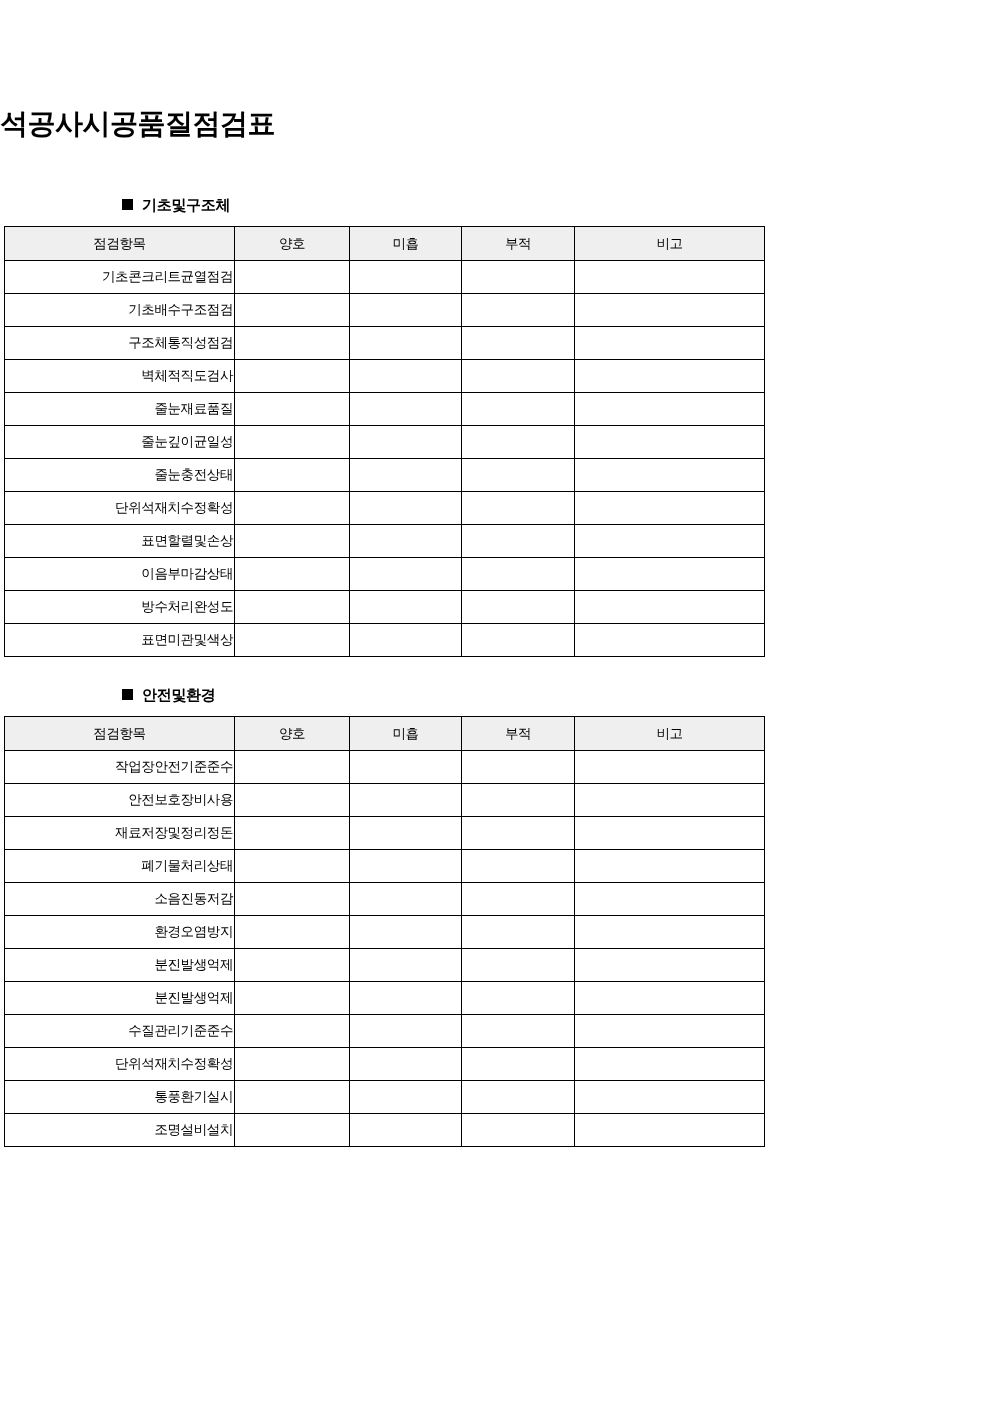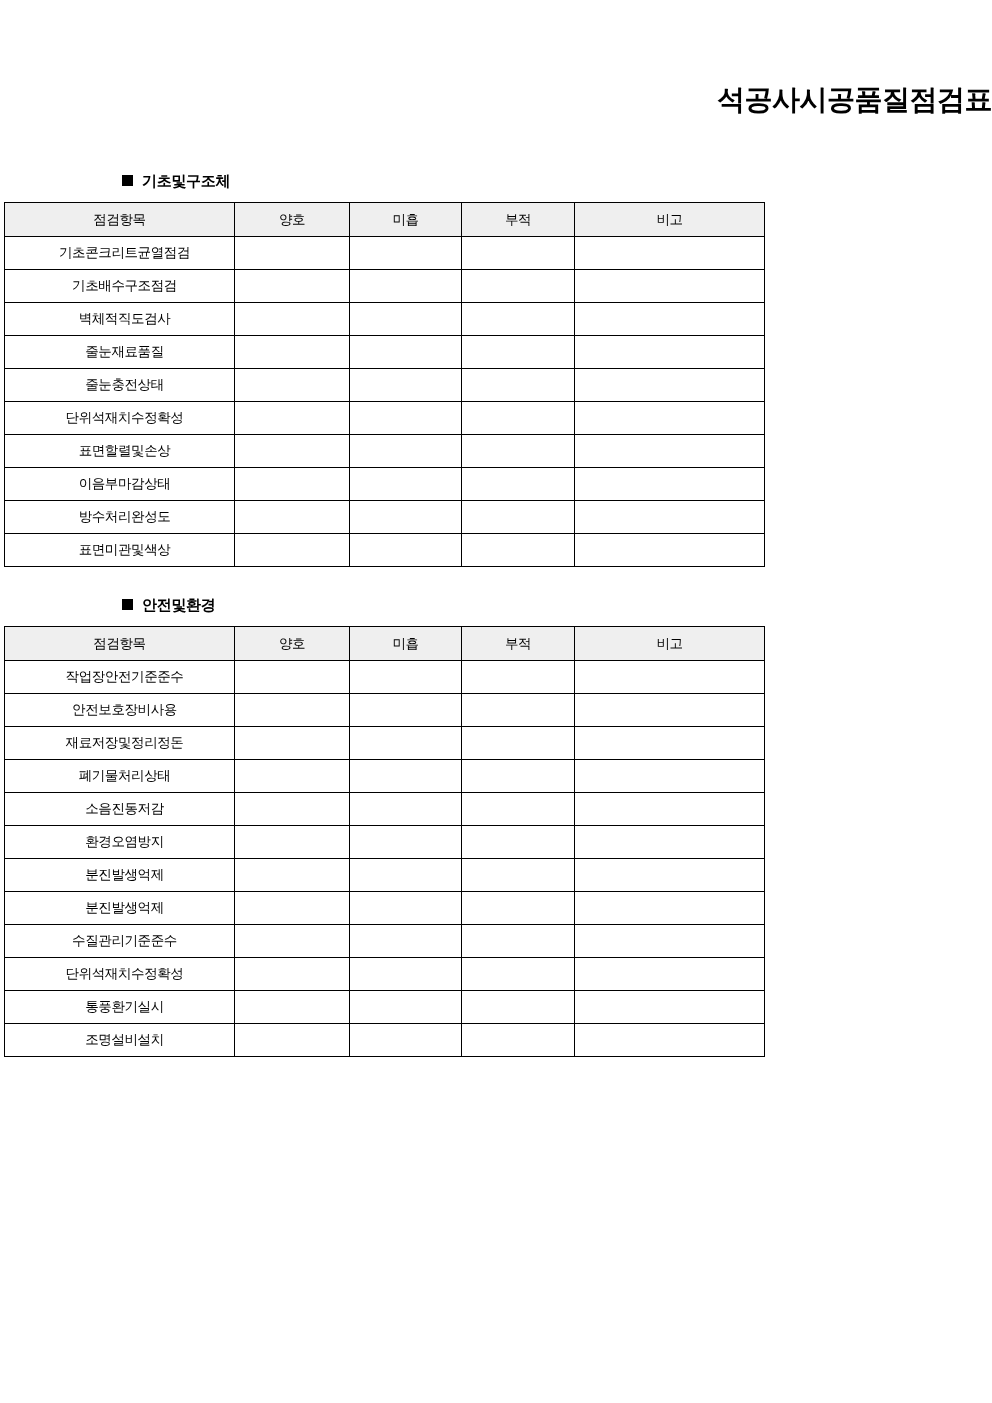--- a/index.html
+++ b/index.html
@@ -21,26 +21,26 @@
   .page {
     width: 992px;
     height: 1403px;
     box-sizing: border-box;
     padding: 0;
     position: relative;
   }
 
   
   .doc-title {
-    text-align: right;
+    text-align: left;
     font-size: 28px;
     font-weight: bold;
     letter-spacing: -0.5px;
     margin: 0;
-    padding-top: 82px;
+    padding-top: 106px;
     line-height: 1.25;
   }
 
   
   .section {
     margin: 4px;
   }
   .section-1 { padding-top: 48px; }
   .section-2 { padding-top: 22px; }
 
@@ -84,21 +84,21 @@
     font-size: 13.5px;
     letter-spacing: -0.4px;
   }
   table.checklist thead th {
     background: #efefef;
     text-align: center;
     vertical-align: middle;
     height: 34px;
   }
   table.checklist tbody td.item-cell {
-    text-align: center;
+    text-align: right;
     vertical-align: middle;
     padding-left: 11px;
   }
   table.checklist tbody td.mark-cell {
     text-align: center;
     vertical-align: middle;
   }
 
   col.c-item   { width: 230px; }
   col.c-good   { width: 115px; }
@@ -145,28 +145,42 @@
             <td class="mark-cell"></td>
           </tr>
           <tr>
             <td class="item-cell">기초배수구조점검</td>
             <td class="mark-cell"></td>
             <td class="mark-cell"></td>
             <td class="mark-cell"></td>
             <td class="mark-cell"></td>
           </tr>
           <tr>
+            <td class="item-cell">구조체통직성점검</td>
+            <td class="mark-cell"></td>
+            <td class="mark-cell"></td>
+            <td class="mark-cell"></td>
+            <td class="mark-cell"></td>
+          </tr>
+          <tr>
             <td class="item-cell">벽체적직도검사</td>
             <td class="mark-cell"></td>
             <td class="mark-cell"></td>
             <td class="mark-cell"></td>
             <td class="mark-cell"></td>
           </tr>
           <tr>
             <td class="item-cell">줄눈재료품질</td>
+            <td class="mark-cell"></td>
+            <td class="mark-cell"></td>
+            <td class="mark-cell"></td>
+            <td class="mark-cell"></td>
+          </tr>
+          <tr>
+            <td class="item-cell">줄눈깊이균일성</td>
             <td class="mark-cell"></td>
             <td class="mark-cell"></td>
             <td class="mark-cell"></td>
             <td class="mark-cell"></td>
           </tr>
           <tr>
             <td class="item-cell">줄눈충전상태</td>
             <td class="mark-cell"></td>
             <td class="mark-cell"></td>
             <td class="mark-cell"></td>

